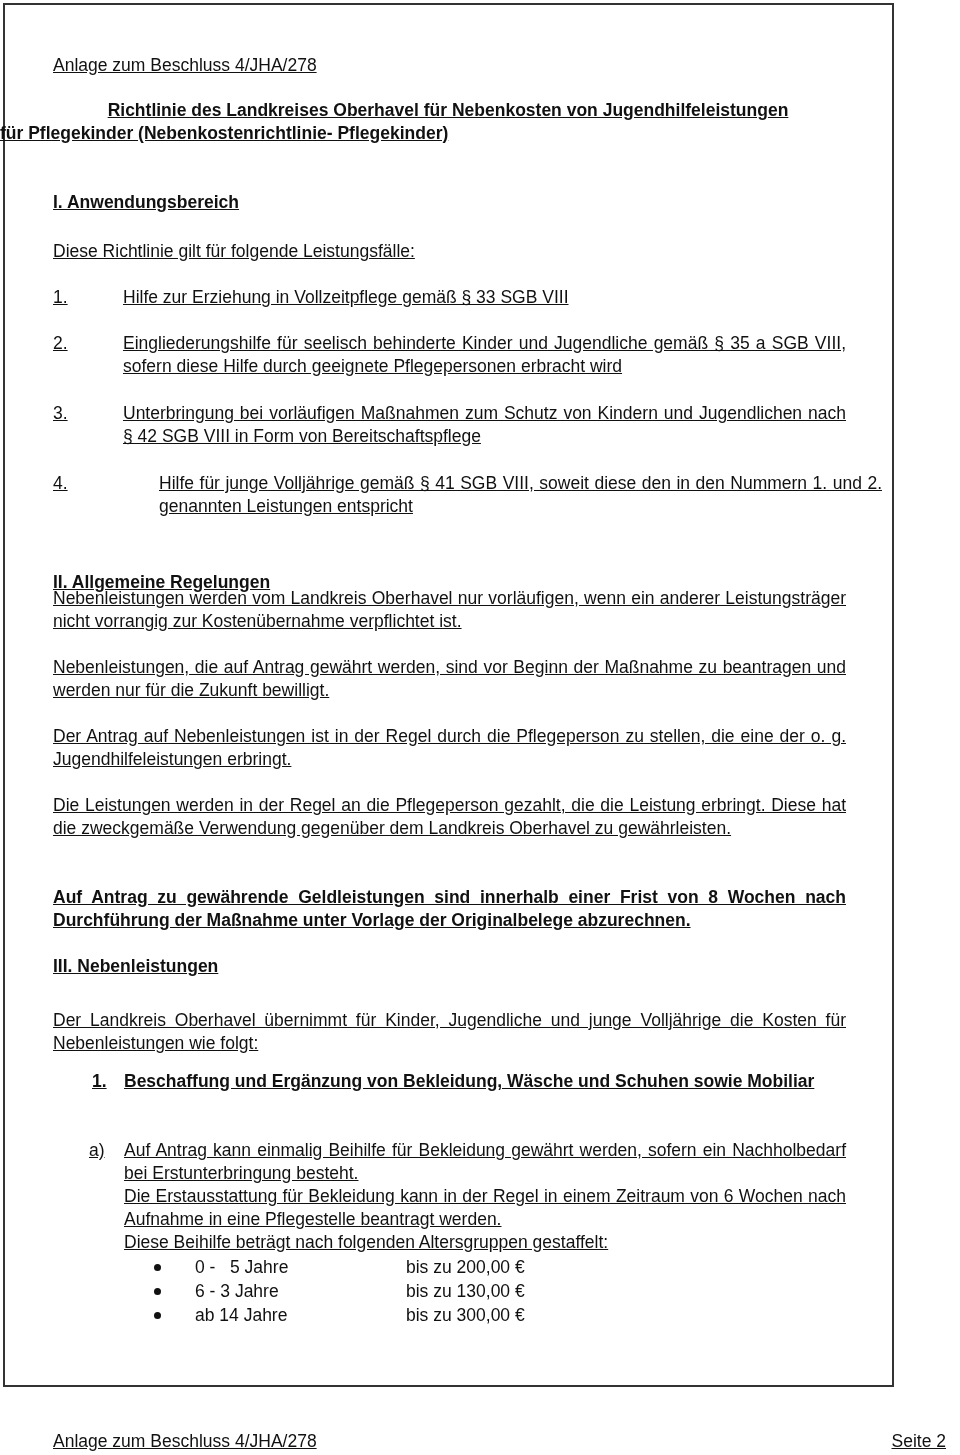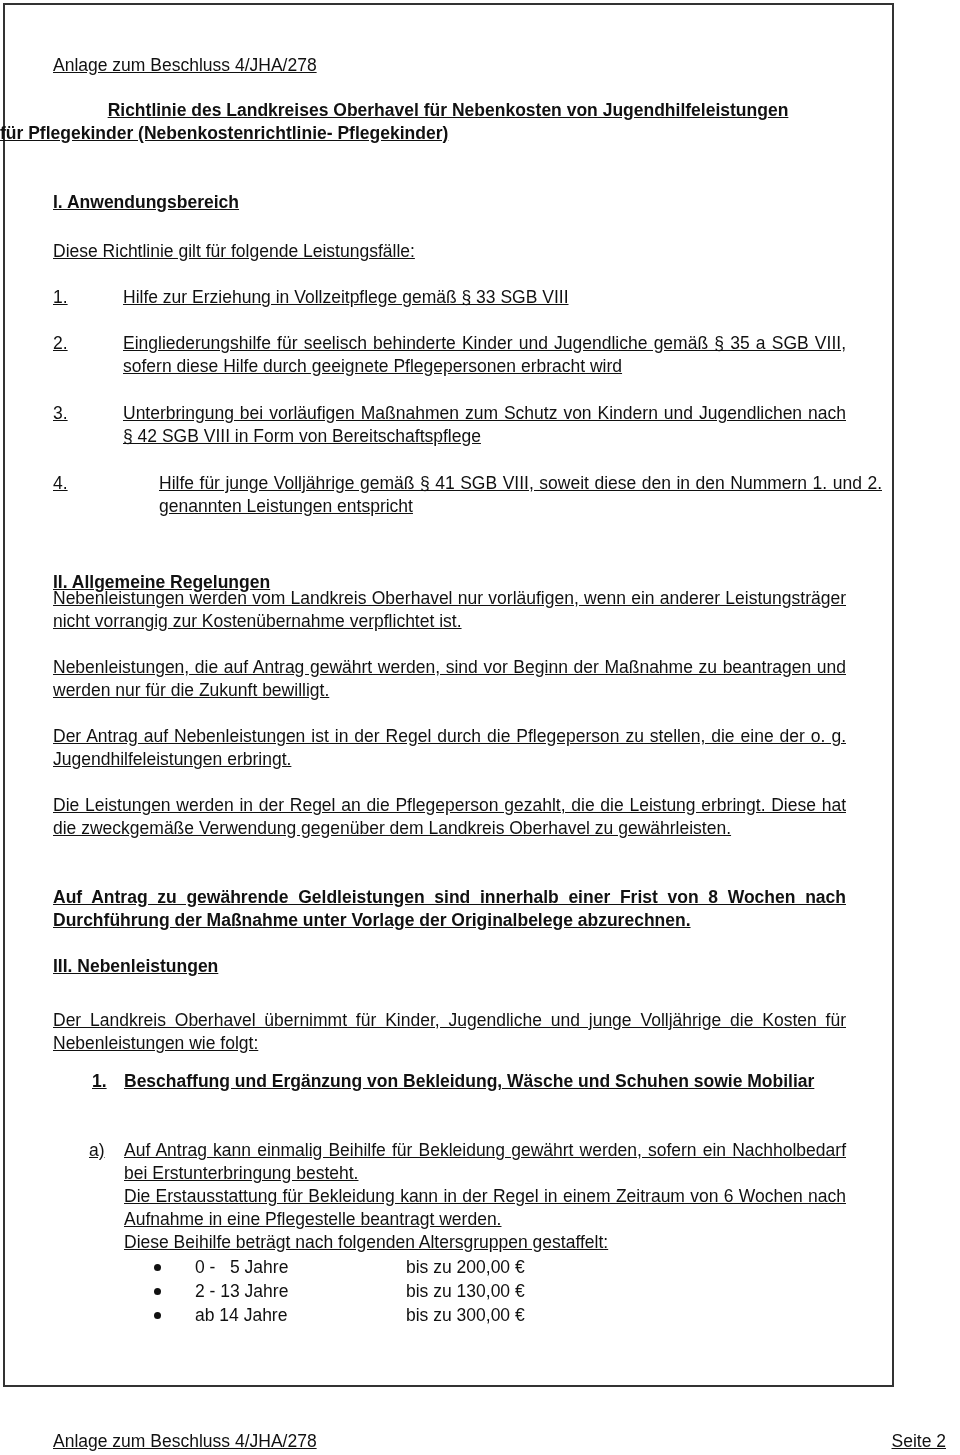--- a/index.html
+++ b/index.html
@@ -78,21 +78,21 @@
   <span class="abs line" style="left:124px; top:1231px;">Diese Beihilfe beträgt nach folgenden Altersgruppen gestaffelt:</span>
 
   <div class="bullets">
     <div class="row" style="top:1255px;">
       <span class="bullet-dot"></span>
       <span class="b-age" style="white-space:pre;">0 -   5 Jahre</span>
       <span class="b-amt">bis zu 200,00 €</span>
     </div>
     <div class="row" style="top:1279px;">
       <span class="bullet-dot"></span>
-      <span class="b-age">2 - 13 Jahre</span>
+      <span class="b-age">6 - 3 Jahre</span>
       <span class="b-amt">bis zu 130,00 €</span>
     </div>
     <div class="row" style="top:1303px;">
       <span class="bullet-dot"></span>
       <span class="b-age">ab 14 Jahre</span>
       <span class="b-amt">bis zu 300,00 €</span>
     </div>
   </div>
 </div>
 

